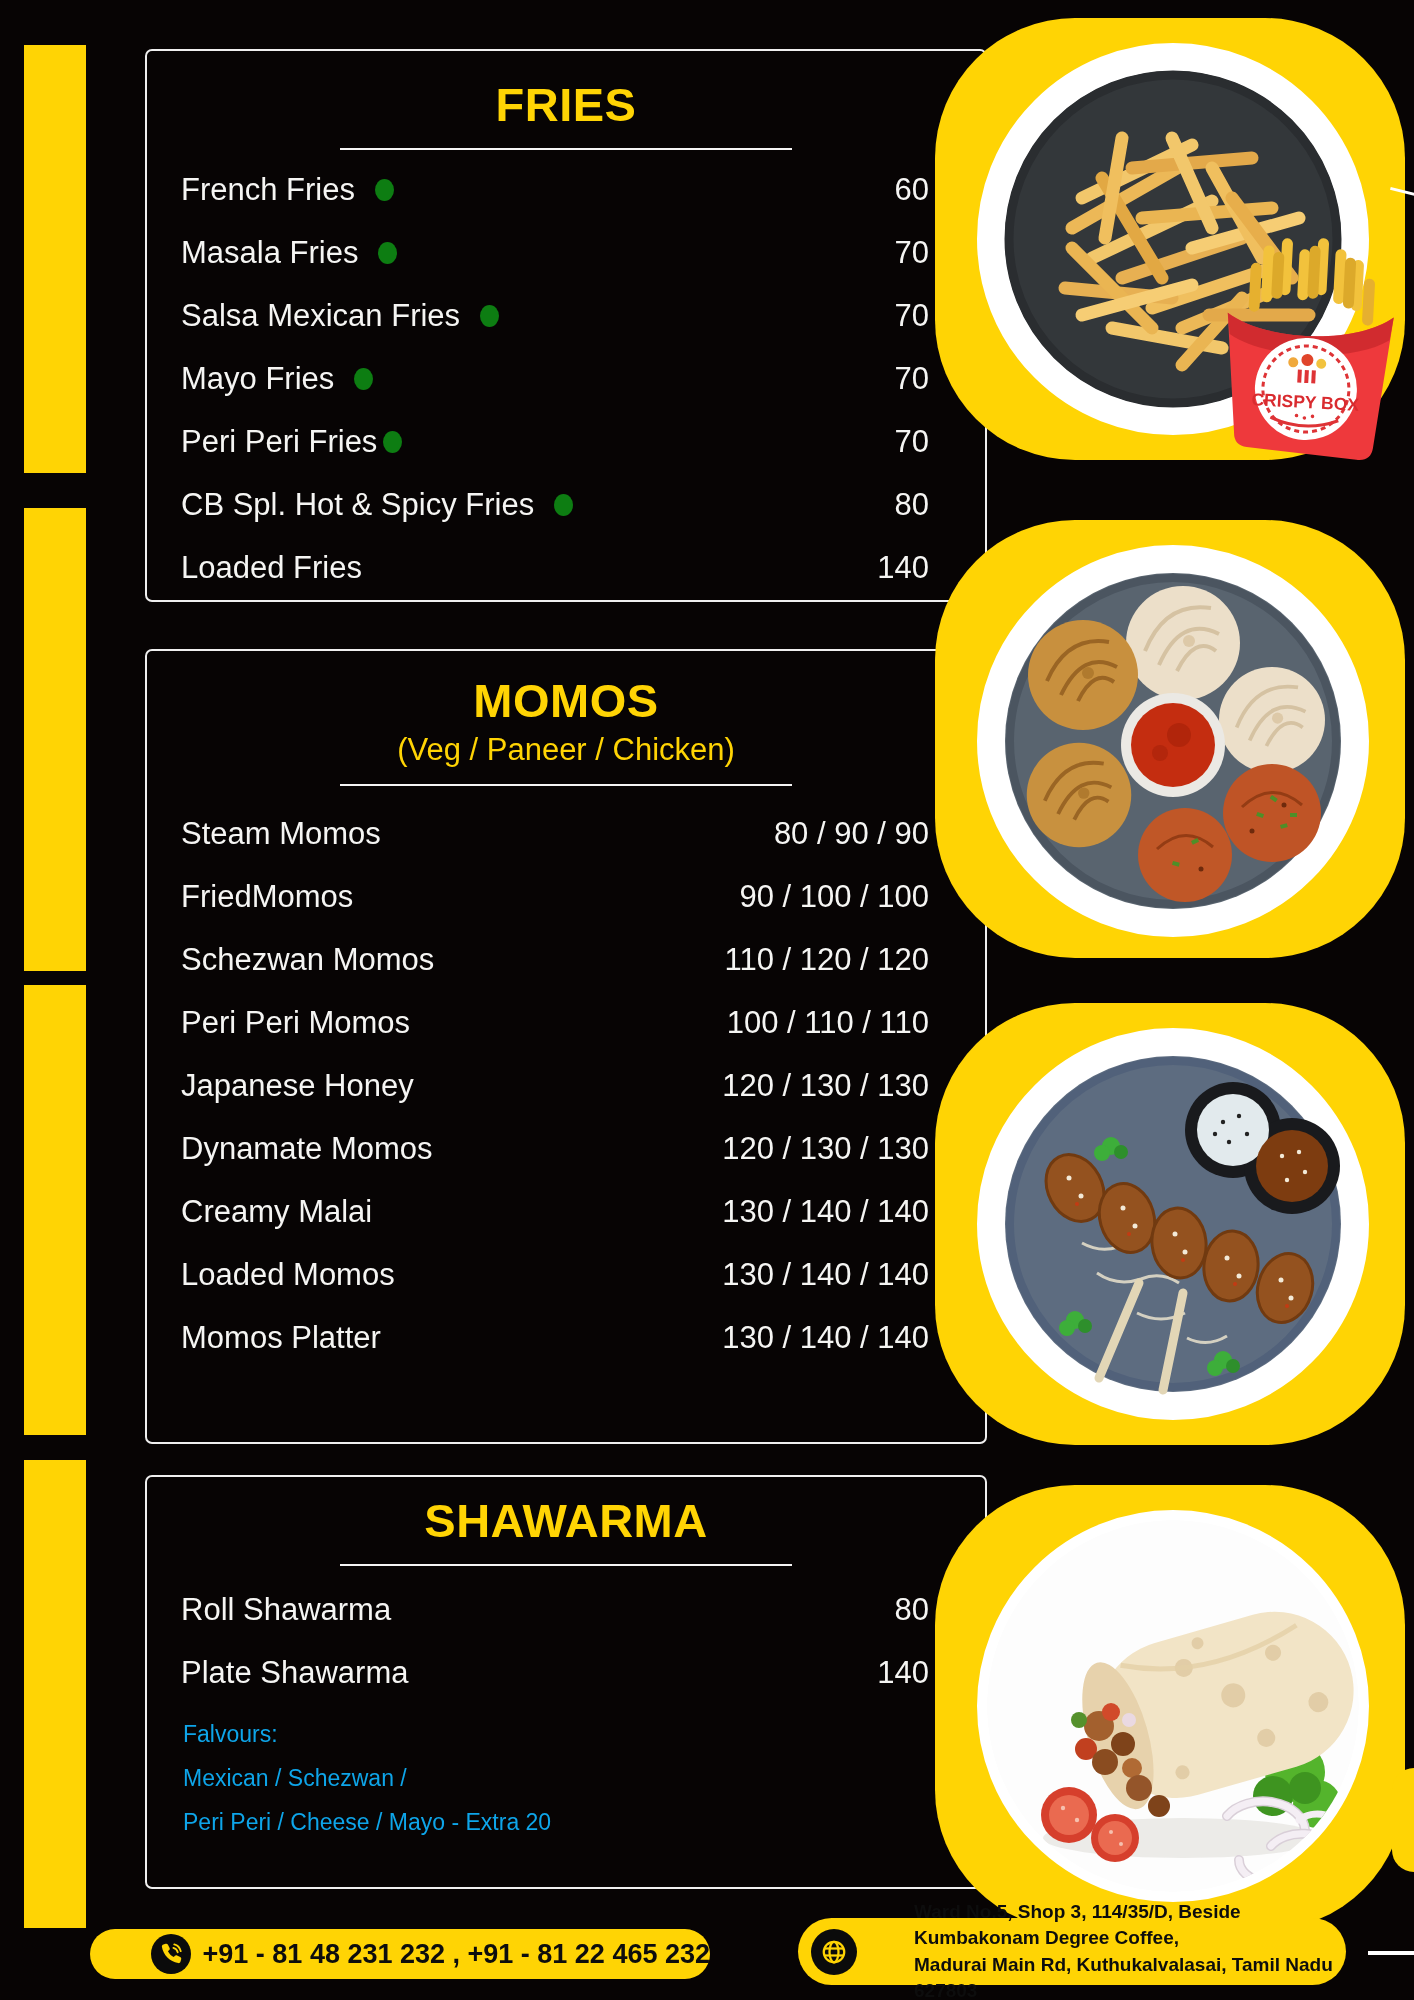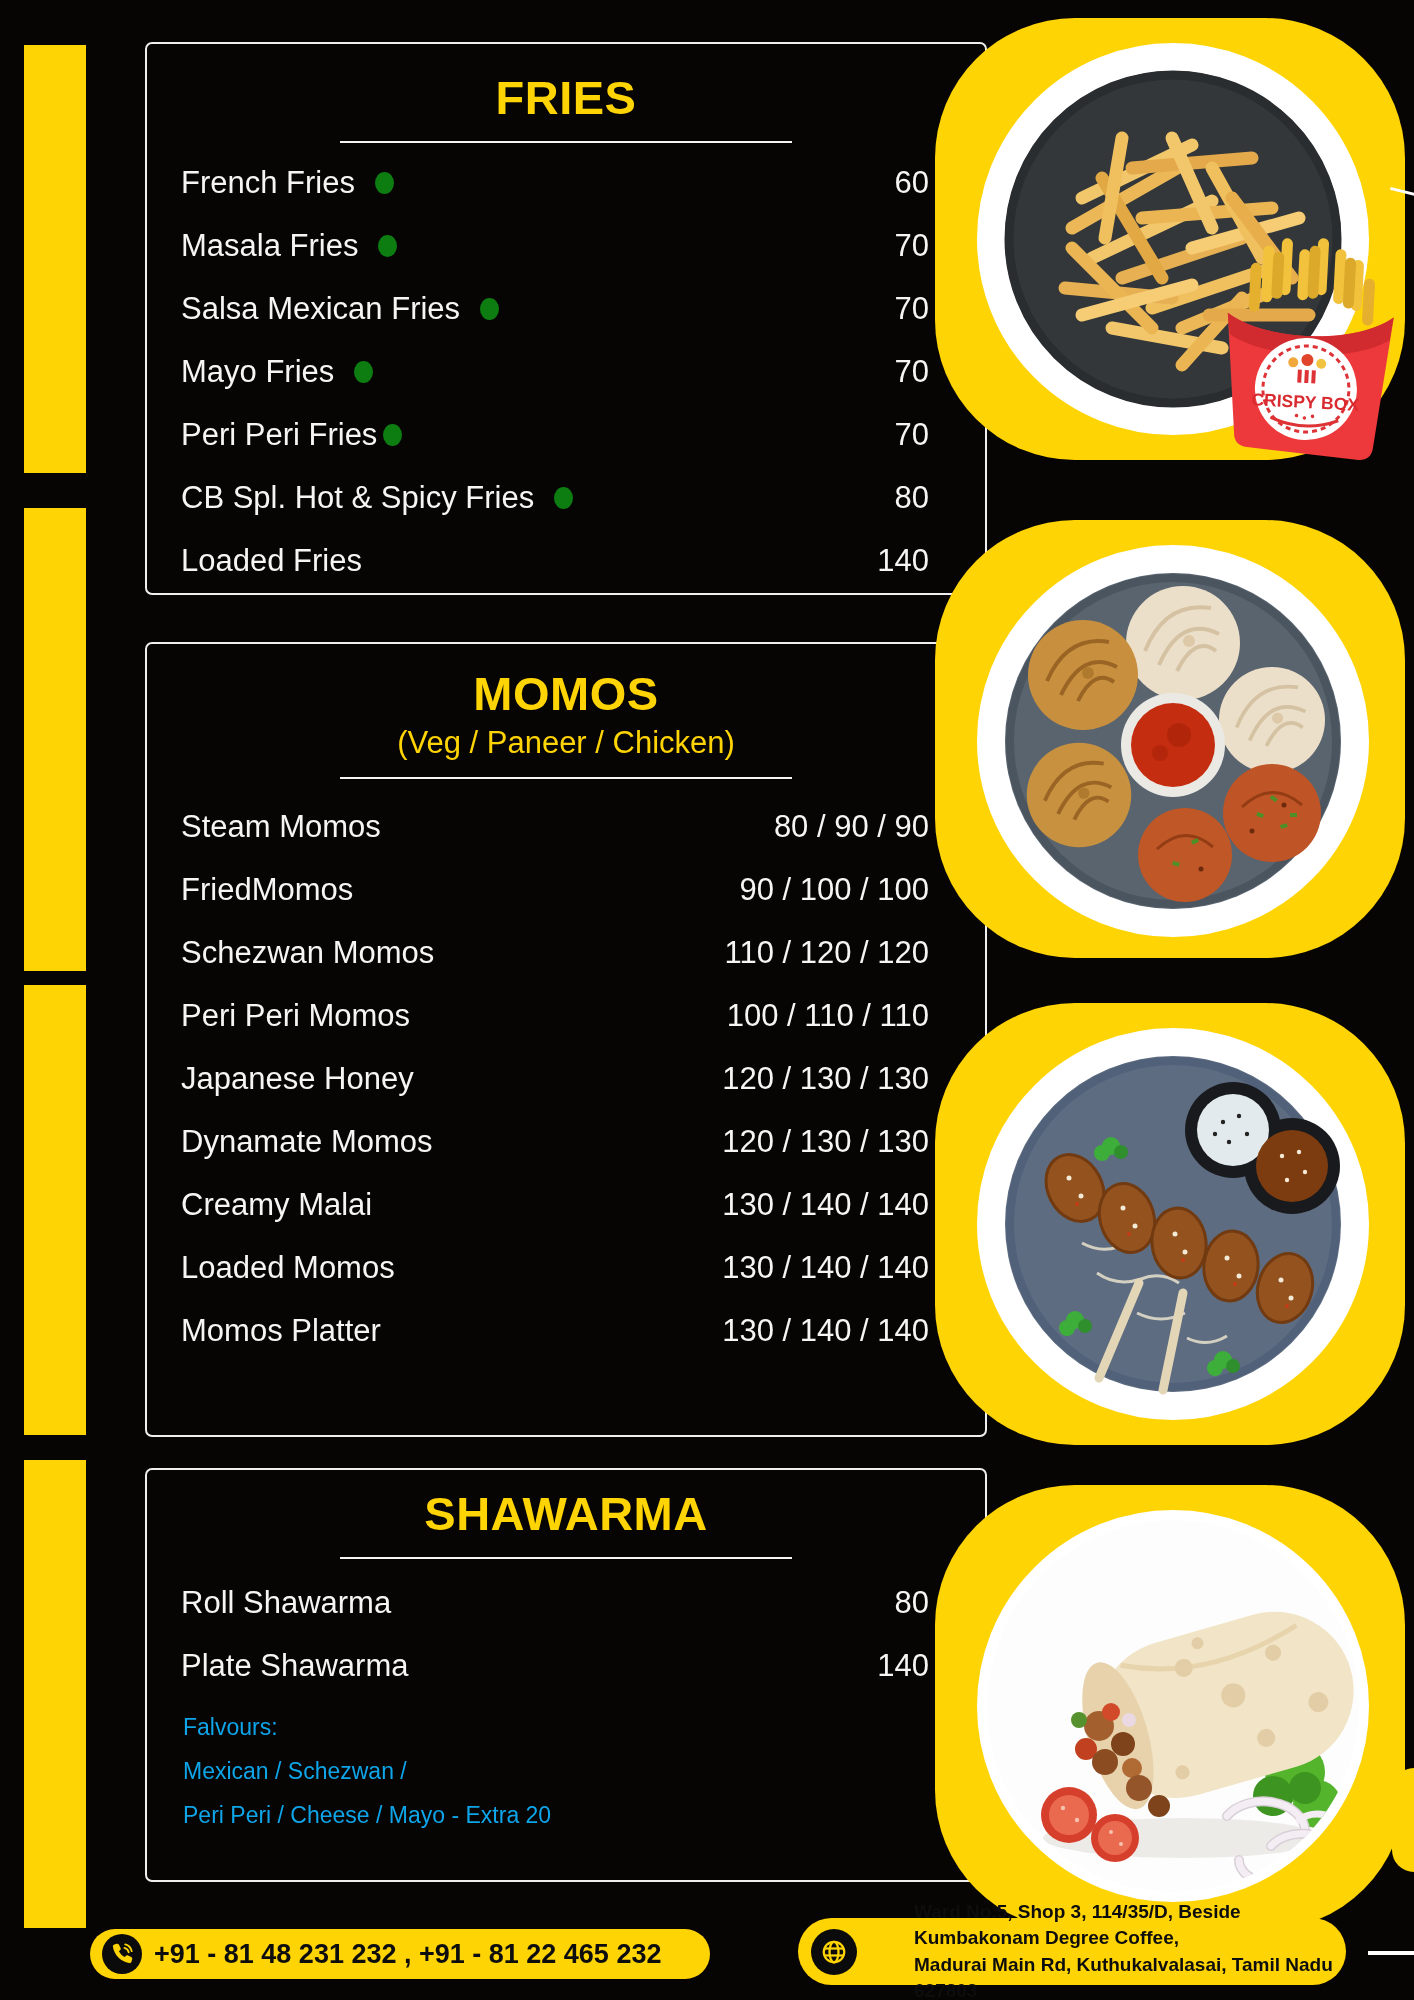--- a/index.html
+++ b/index.html
@@ -15,21 +15,21 @@
   }
   
   .sidebar-seg{position:absolute;left:24px;width:62px;background:var(--accent);}
   #seg1{top:45px;height:428px}
   #seg2{top:508px;height:463px}
   #seg3{top:985px;height:450px}
   #seg4{top:1460px;height:468px}
 
   
   .panel{position:absolute;left:145px;width:842px;border:2px solid #EFEFEF;
-    border-radius:7px;box-sizing:border-box;}
+    border-radius:7px;box-sizing:border-box;margin-top:7px;}
   #panel-fries{top:42px;height:553px}
   #panel-momos{top:642px;height:795px}
   #panel-shawarma{top:1468px;height:414px}
   .panel-title{margin:26px 0 0;text-align:center;font-size:47px;font-weight:800;
     color:var(--accent);letter-spacing:.5px;}
   #panel-shawarma .panel-title{margin-top:16px}
   #panel-momos .panel-title{margin-top:22px}
   .panel-sub{margin:4px 0 0;text-align:center;font-size:31px;color:var(--accent);}
   .rule{width:452px;height:2px;background:#F5F5F5;margin:16px auto 0;}
   .rows{margin:8px 34px 0 34px;}
@@ -55,21 +55,21 @@
 
   
   .tick-top{position:absolute;left:1390px;top:190px;width:26px;height:3px;background:#fff;
     transform:rotate(14deg);}
   .line-bottom{position:absolute;left:1368px;top:1951px;width:46px;height:4px;background:#fff;}
   .edge-tab{position:absolute;left:1392px;top:1768px;width:44px;height:104px;border-radius:22px;
     background:var(--accent);}
 
   
   .pill{position:absolute;background:var(--accent);display:flex;align-items:center;box-sizing:border-box;}
-  #pill-phone{left:90px;top:1929px;width:620px;height:50px;border-radius:26px;padding-left:12px;}
+  #pill-phone{left:90px;top:1929px;width:620px;height:50px;border-radius:26px;padding-left:12px;justify-content:flex-end;}
   #pill-address{left:798px;top:1918px;width:548px;height:67px;border-radius:34px;padding-left:13px;gap:44px;}
   .icon-circle{width:40px;height:40px;border-radius:50%;background:#0B0B0B;display:flex;
     align-items:center;justify-content:center;flex:0 0 auto;}
   #pill-address .icon-circle{width:46px;height:46px;}
   .phone-text{margin-left:12px;font-size:27px;font-weight:bold;color:#0D0D0D;white-space:nowrap;}
   .addr-text{margin-left:13px;font-size:19px;font-weight:bold;color:#0D0D0D;line-height:1.38;}
 </style>
 </head>
 <body>
 

